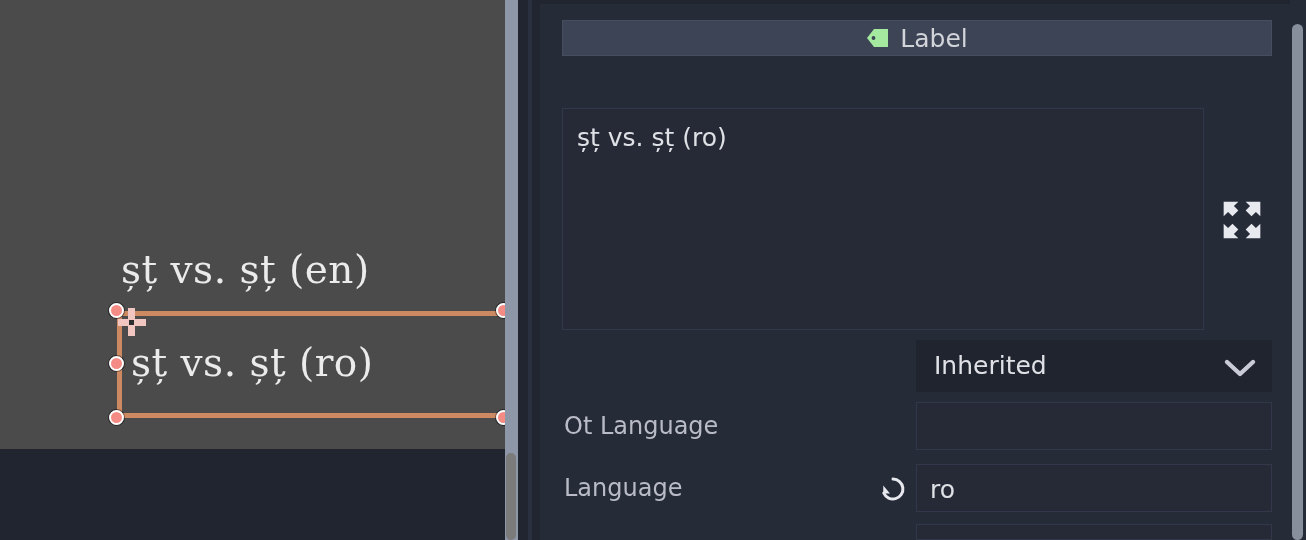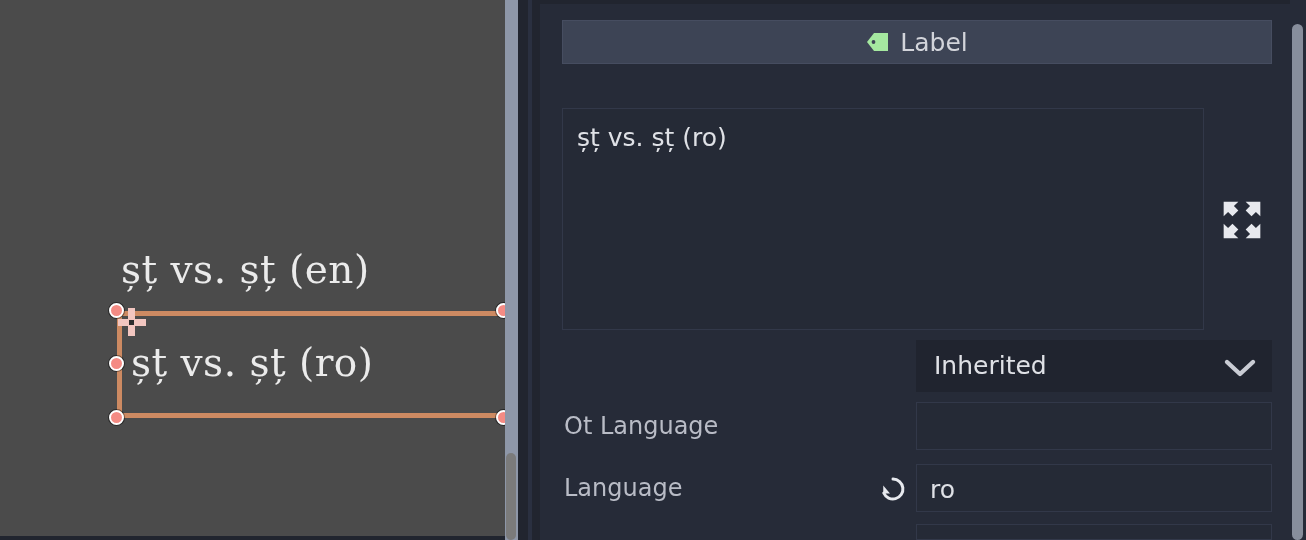--- a/index.html
+++ b/index.html
@@ -17,21 +17,21 @@
     position: relative;
     width: 1306px;
     height: 540px;
     background: #21252f;
   }
 
   
   #viewport {
     position: absolute;
     left: 0; top: 0;
-    width: 505px; height: 536px;
+    width: 505px; height: 449px;
     background: #4b4b4b;
     overflow: hidden;
   }
   .scene-text {
     position: absolute;
     color: #ebebeb;
     font-family: "DejaVu Serif", "Liberation Serif", serif;
     font-size: 39px;
     white-space: nowrap;
     letter-spacing: 0.5px;
@@ -120,21 +120,21 @@
     position: absolute;
     left: 0; top: 0;
     width: 766px; height: 4px;
     background: #21252f;
   }
 
   
   #class-header {
     position: absolute;
     left: 562px; top: 20px;
-    width: 710px; height: 44px;
+    width: 710px; height: 36px;
     background: #3d4455;
     border: 1px solid #464d60;
     box-sizing: border-box;
     display: flex;
     align-items: center;
     justify-content: center;
     gap: 10px;
   }
   #class-header .tag-icon {
     width: 24px; height: 20px;

